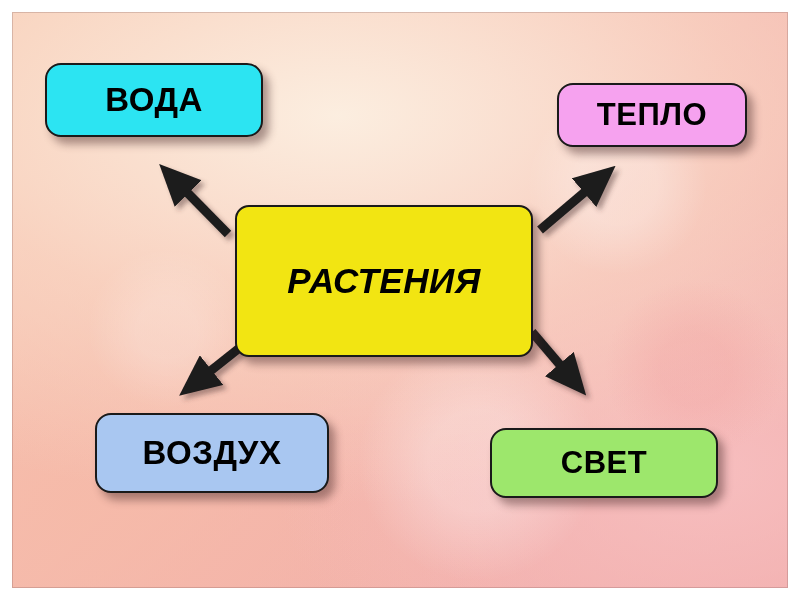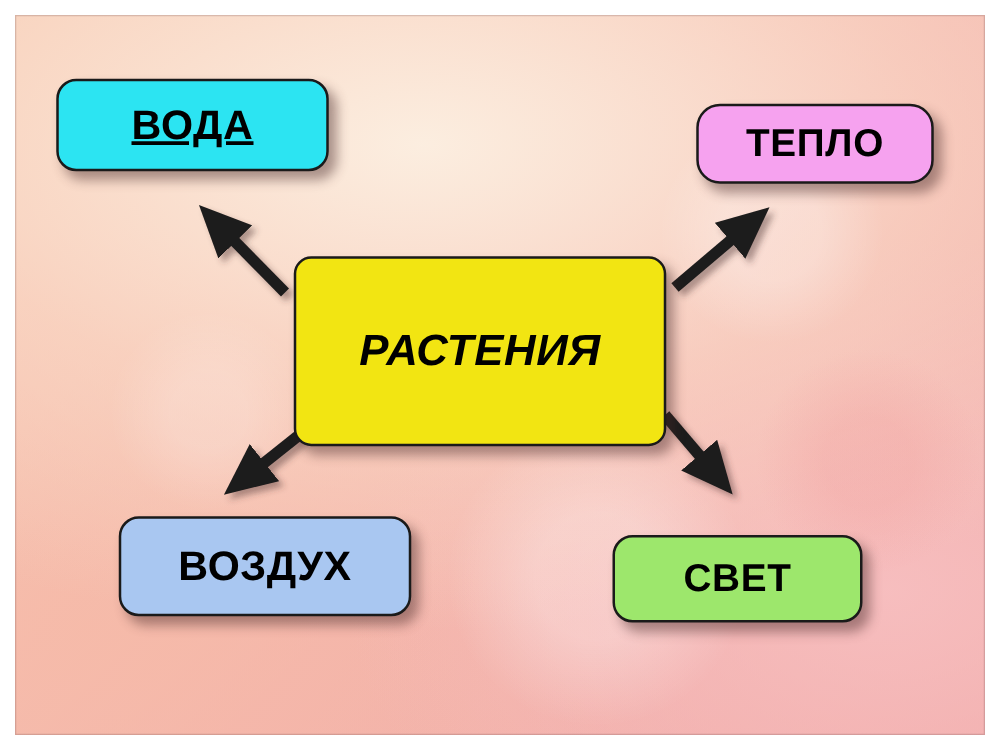--- a/index.html
+++ b/index.html
@@ -37,21 +37,21 @@
     color: #000000;
     font-weight: bold;
     letter-spacing: 0.5px;
     box-shadow: 6px 7px 9px rgba(70,40,40,0.45);
     box-sizing: border-box;
   }
   .node-center   { left: 223px; top: 193px; width: 298px; height: 152px; font-size: 35px; border-radius: 14px; font-style: italic; }
   .node-voda     { left:  33px; top:  51px; width: 218px; height:  74px; font-size: 33px; }
   .node-teplo    { left: 545px; top:  71px; width: 190px; height:  64px; font-size: 31px; }
   .node-vozduh   { left:  83px; top: 401px; width: 234px; height:  80px; font-size: 33px; }
-  .node-svet     { left: 478px; top: 416px; width: 200px; height:  70px; font-size: 31px; }
+  .node-svet     { left: 478px; top: 416px; width: 228px; height:  70px; font-size: 31px; }
   .arrows { position: absolute; inset: 0; width: 776px; height: 576px; pointer-events: none; }
 </style>
 </head>
 <body>
 
 <div class="slide">
   <div class="texture"></div>
 
   <svg class="arrows" viewBox="0 0 776 576">
     <defs>
@@ -63,25 +63,25 @@
       </filter>
     </defs>
     <g stroke="#1c1c1c" stroke-width="9" filter="url(#ashadow)">
       <line x1="216" y1="222" x2="156" y2="161" marker-end="url(#ah)"></line>
       <line x1="528" y1="218" x2="594" y2="162" marker-end="url(#ah)"></line>
       <line x1="240" y1="326" x2="177" y2="376" marker-end="url(#ah)"></line>
       <line x1="520" y1="320" x2="566" y2="374" marker-end="url(#ah)"></line>
     </g>
   </svg>
 
-  <div class="node node-voda" style="background-color: rgb(44, 228, 242); text-decoration: underline;">
+  <div class="node node-voda" style="background-color: rgb(44, 228, 242);">
     <span>ВОДА</span>
   </div>
 
-  <div class="node node-teplo" style="background-color: rgb(246, 162, 239); border-radius: 19px;">
+  <div class="node node-teplo" style="background-color: rgb(246, 162, 239);">
     <span>ТЕПЛО</span>
   </div>
 
   <div class="node node-center" style="background-color: rgb(242, 229, 18);">
     <span>РАСТЕНИЯ</span>
   </div>
 
   <div class="node node-vozduh" style="background-color: rgb(169, 199, 241); text-align: center;">
     <span>ВОЗДУХ</span>
   </div>

